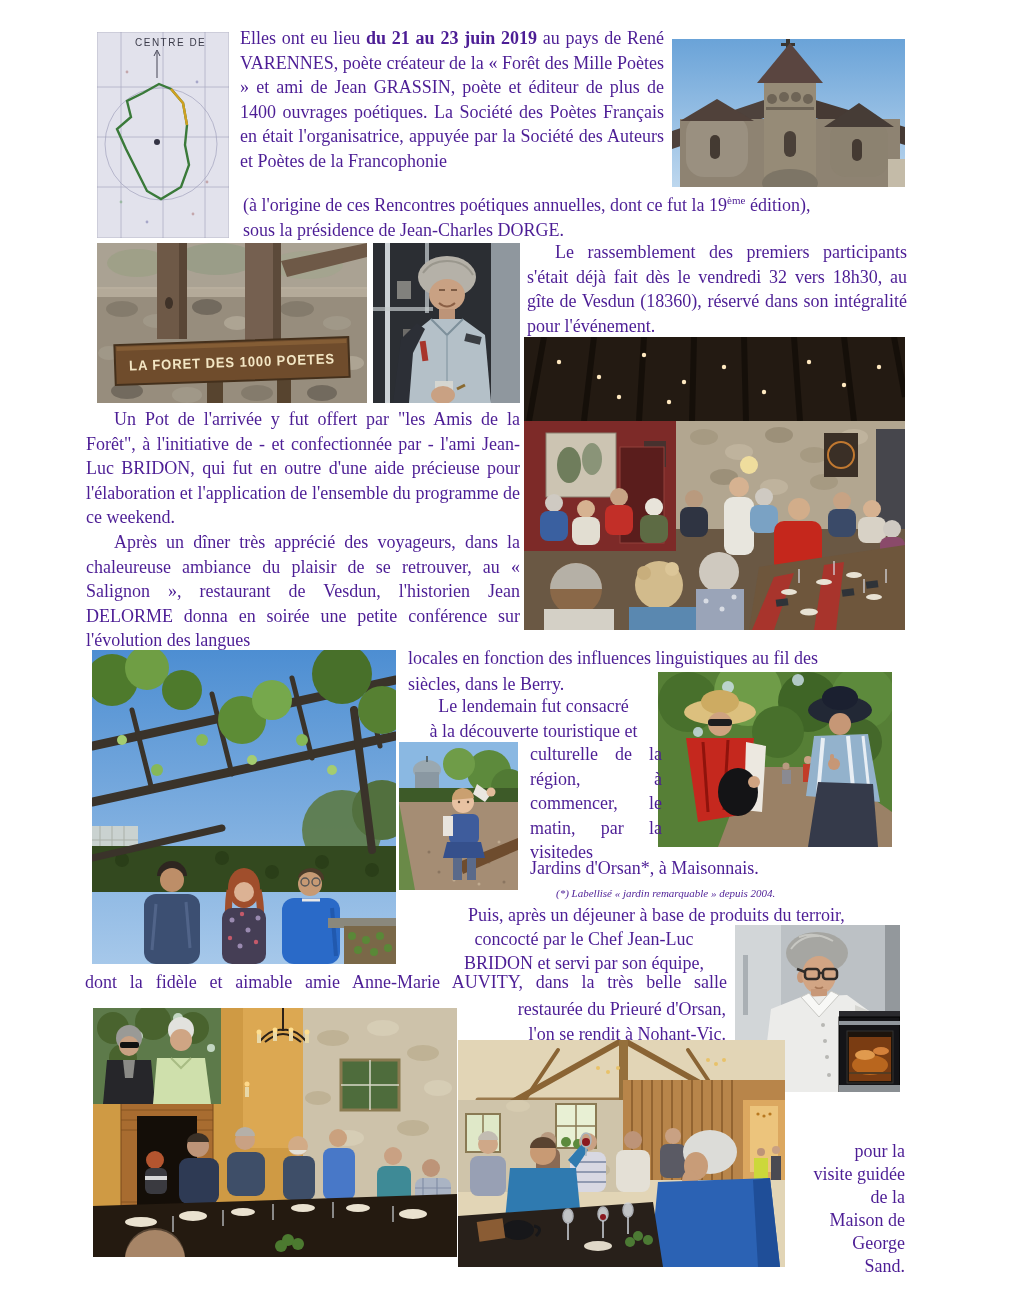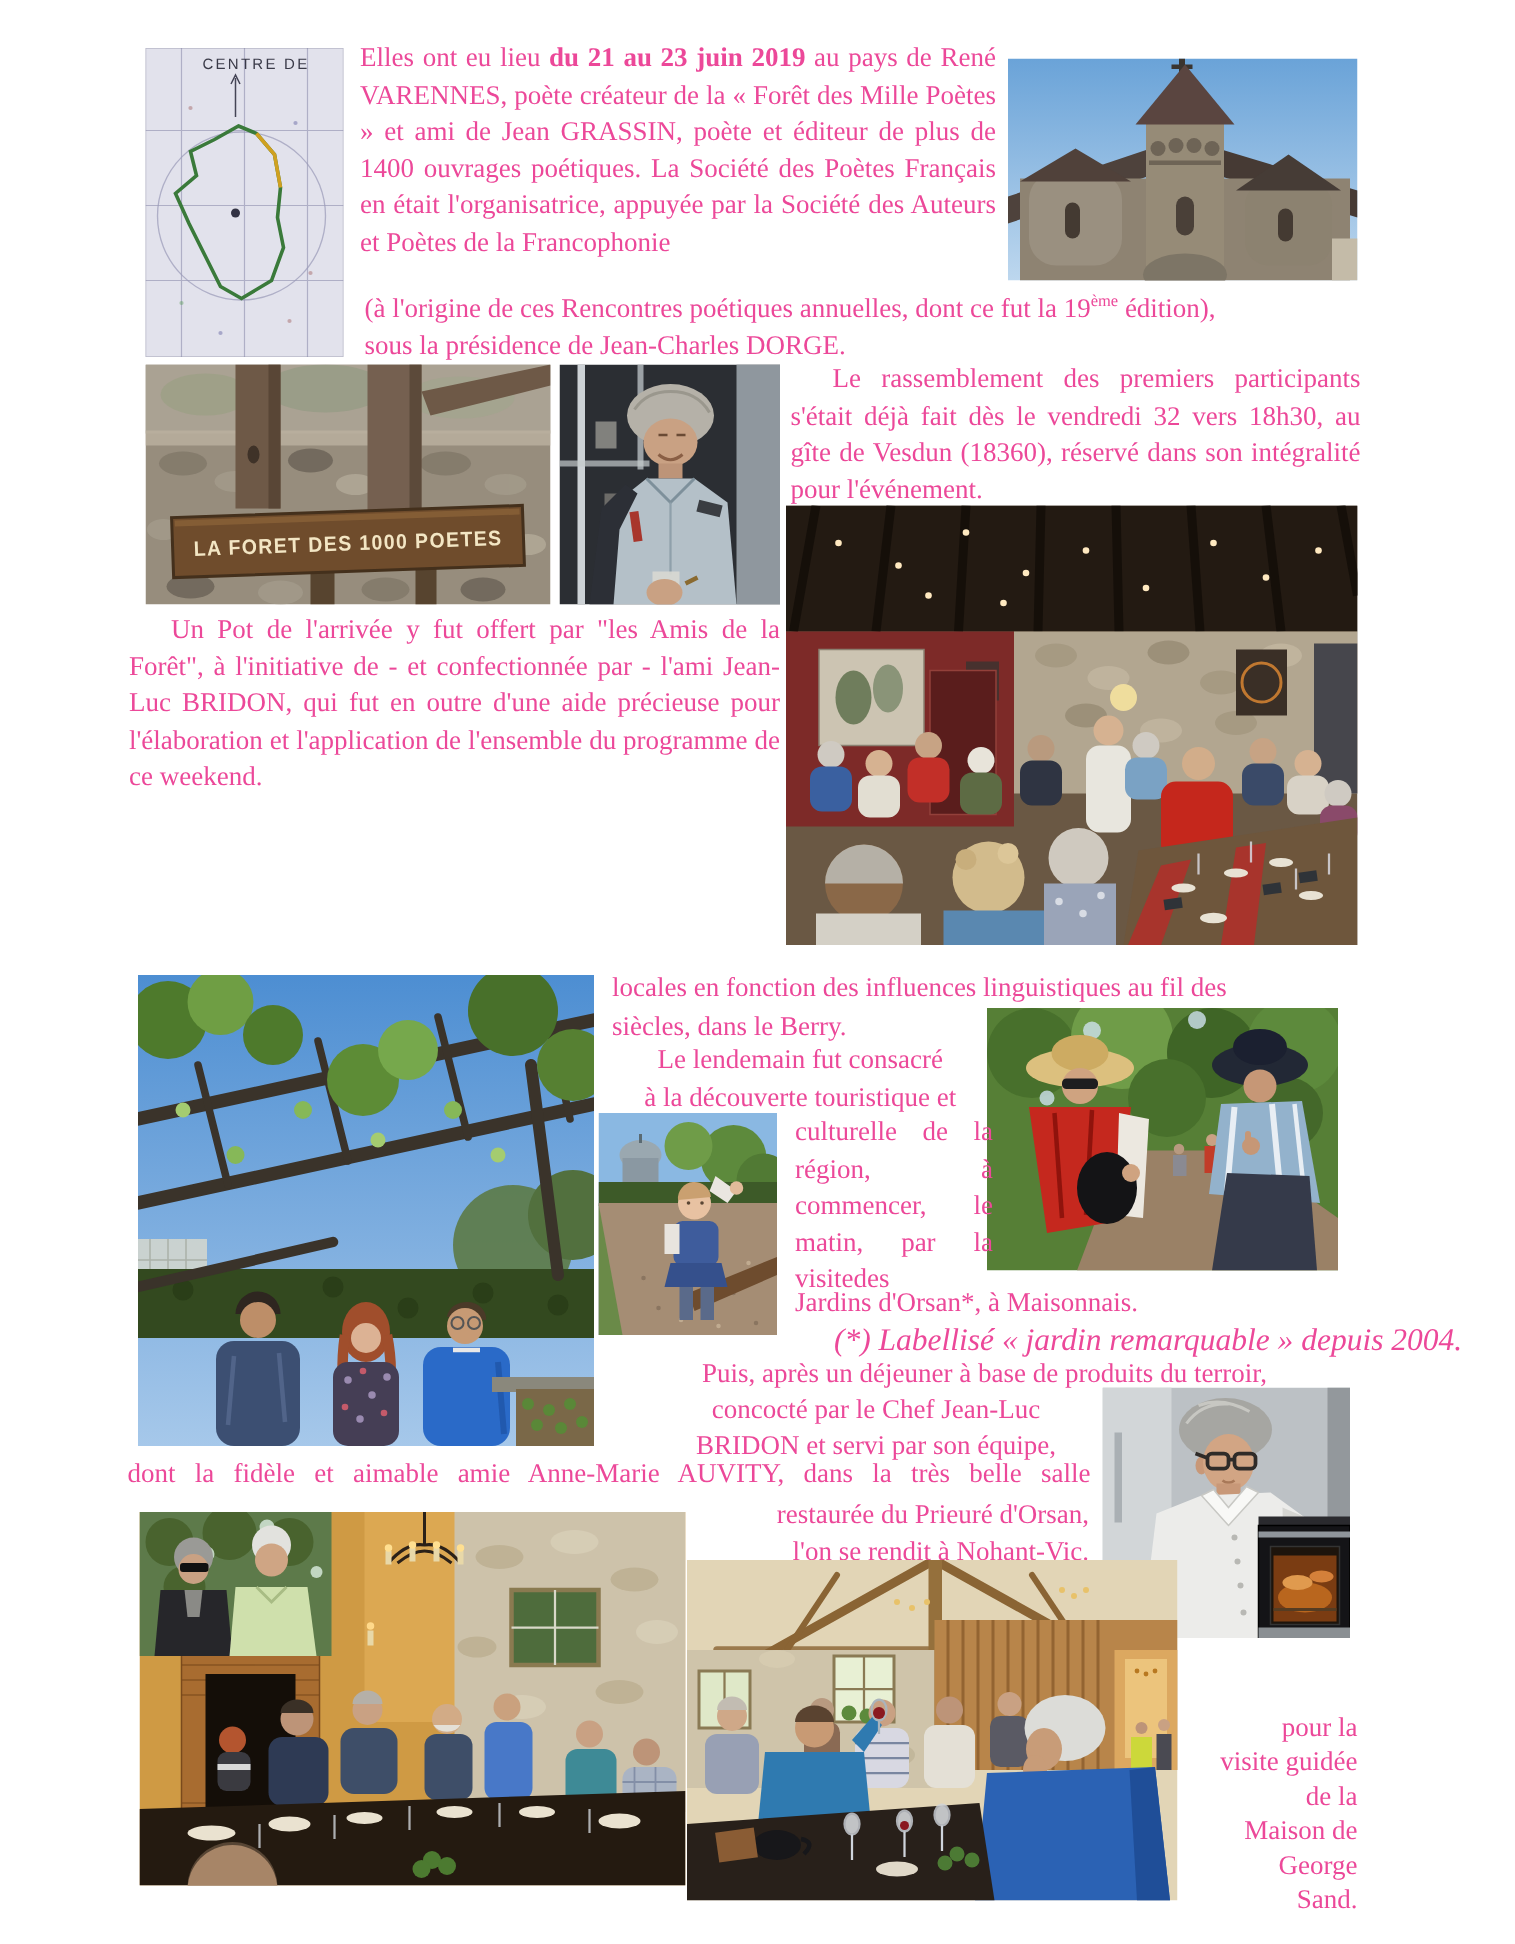--- a/index.html
+++ b/index.html
@@ -1,26 +1,26 @@
 <!DOCTYPE html>
 <html><head>
 <meta charset="utf-8">
 <style>
   html,body{margin:0;padding:0;background:#ffffff;}
   .page{position:relative;width:1010px;height:1296px;background:#ffffff;overflow:hidden;
         font-family:"Liberation Serif", serif;color:#1a1a1a;border-radius:12px;}
-  .txt{position:absolute;font-size:18px;line-height:24.6px;color:#ec4899;}
+  .txt{position:absolute;font-size:18px;line-height:24.6px;color:#4c1d95;}
   .justify{text-align:justify;}
   .preline{white-space:pre-line;}
   .indent{text-indent:28px;}
   .center{text-align:center;}
   .right{text-align:right;}
   .nowrap{white-space:nowrap;}
   .stretch{text-align:justify;text-align-last:justify;}
-  .footnote{font-style:italic;font-size:21px;}
+  .footnote{font-style:italic;font-size:11px;}
   sup.ed{font-size:11px;vertical-align:super;line-height:0;}
   .photo{position:absolute;display:block;}
   .photo svg{display:block;}
 </style>
 </head>
 <body>
 
 <div class="page">
 
   <div class="photo" style="left:97px;top:32px;">
@@ -269,20 +269,21 @@
       <circle cx="195" cy="235" r="20" fill="#cfc9bf"></circle>
       <rect x="172" y="252" width="48" height="41" fill="#9aa4b8"></rect>
       <circle cx="182" cy="264" r="2.5" fill="#d8dce4"></circle>
         <circle cx="198" cy="272" r="2.5" fill="#d8dce4"></circle>
         <circle cx="210" cy="260" r="2.5" fill="#d8dce4"></circle>
     </svg>
   </div>
 
   <div class="txt justify indent" style="left:86px;top:407px;width:434px;">Un Pot de l'arrivée y fut offert par "les Amis de la Forêt", à l'initiative de - et confectionnée par - l'ami Jean-Luc BRIDON, qui fut en outre d'une aide précieuse pour l'élaboration et l'application de l'ensemble du programme de ce weekend.</div>
 
+  <div class="txt justify indent" style="left:86px;top:530px;width:434px;">Après un dîner très apprécié des voyageurs, dans la chaleureuse ambiance du plaisir de se retrouver, au « Salignon », restaurant de Vesdun, l'historien Jean DELORME donna en soirée une petite conférence sur l'évolution des langues</div>
 
   <div class="photo" style="left:92px;top:650px;">
     <svg width="304" height="314" viewBox="0 0 304 314">
       <defs>
         <linearGradient id="sky2" x1="0" y1="0" x2="0" y2="1">
           <stop offset="0" stop-color="#4d8ed2"></stop>
             <stop offset="1" stop-color="#a6c8ea"></stop>
         </linearGradient>
       </defs>
       <rect width="304" height="314" fill="url(#sky2)"></rect>

